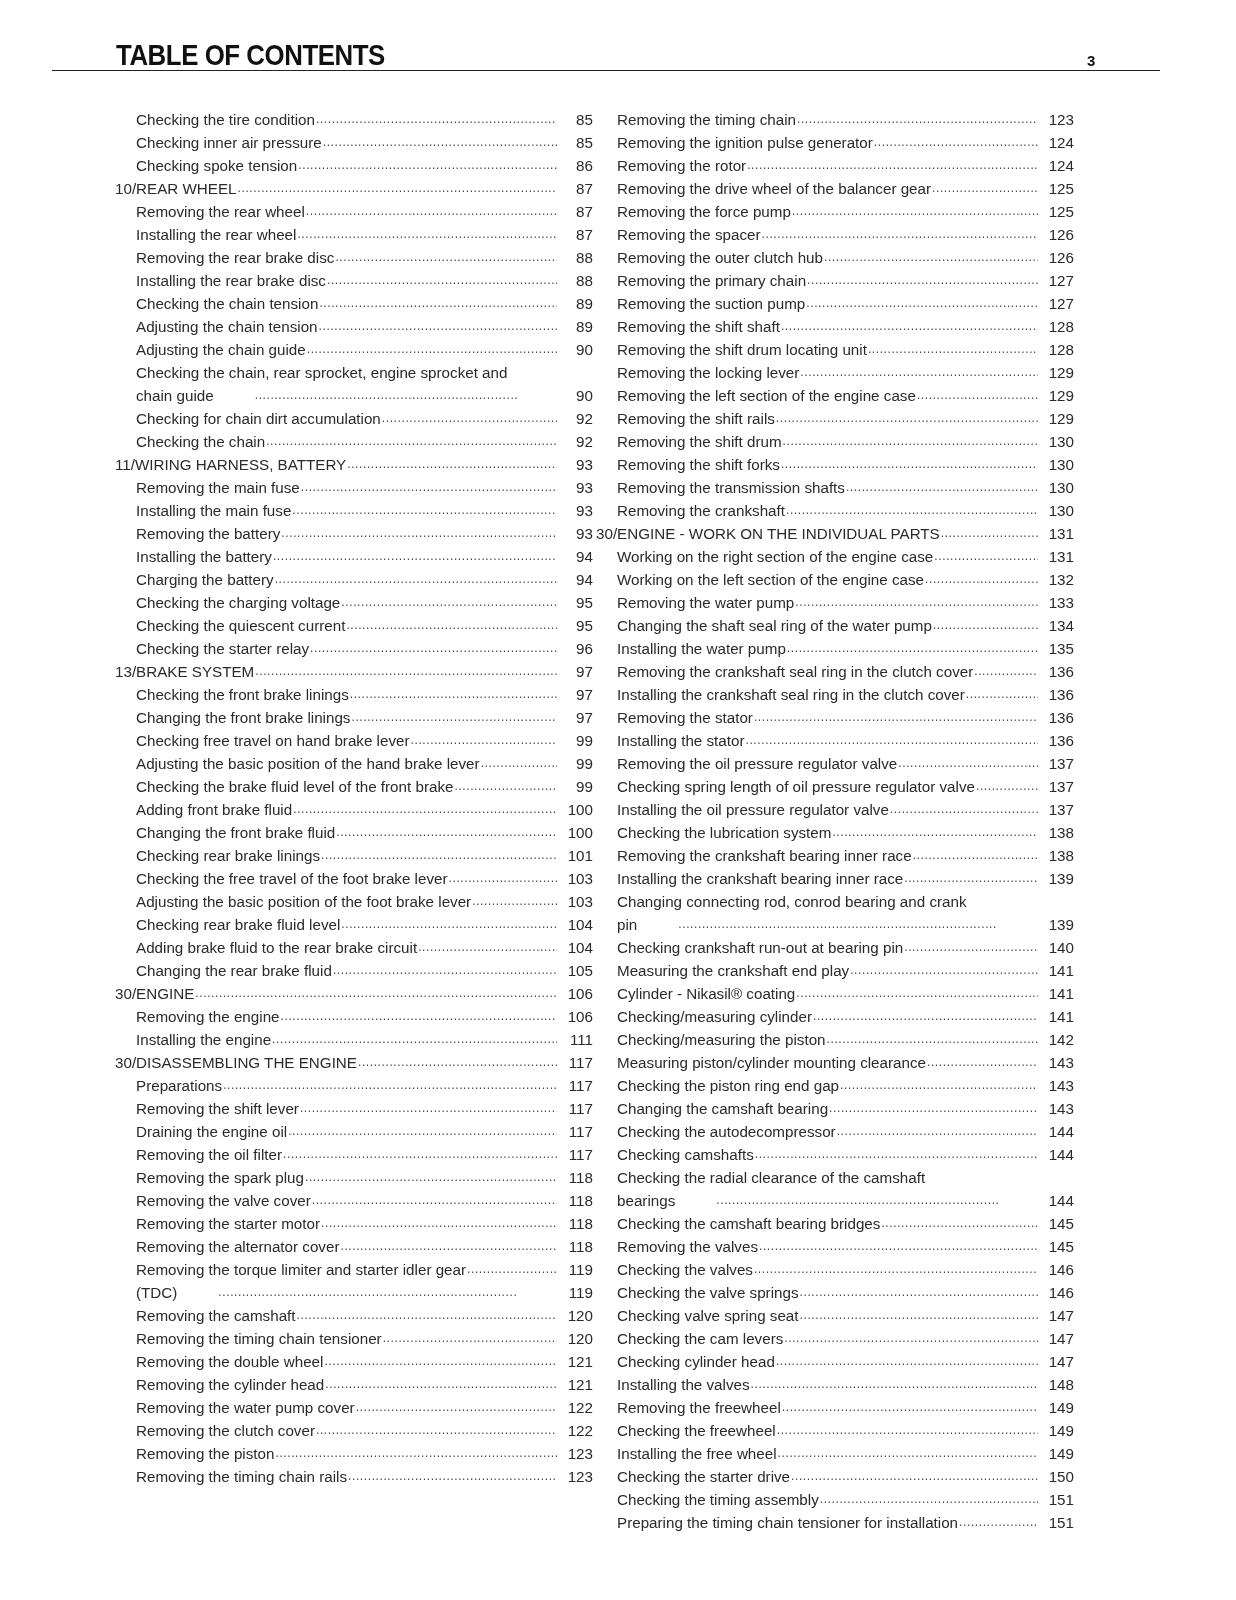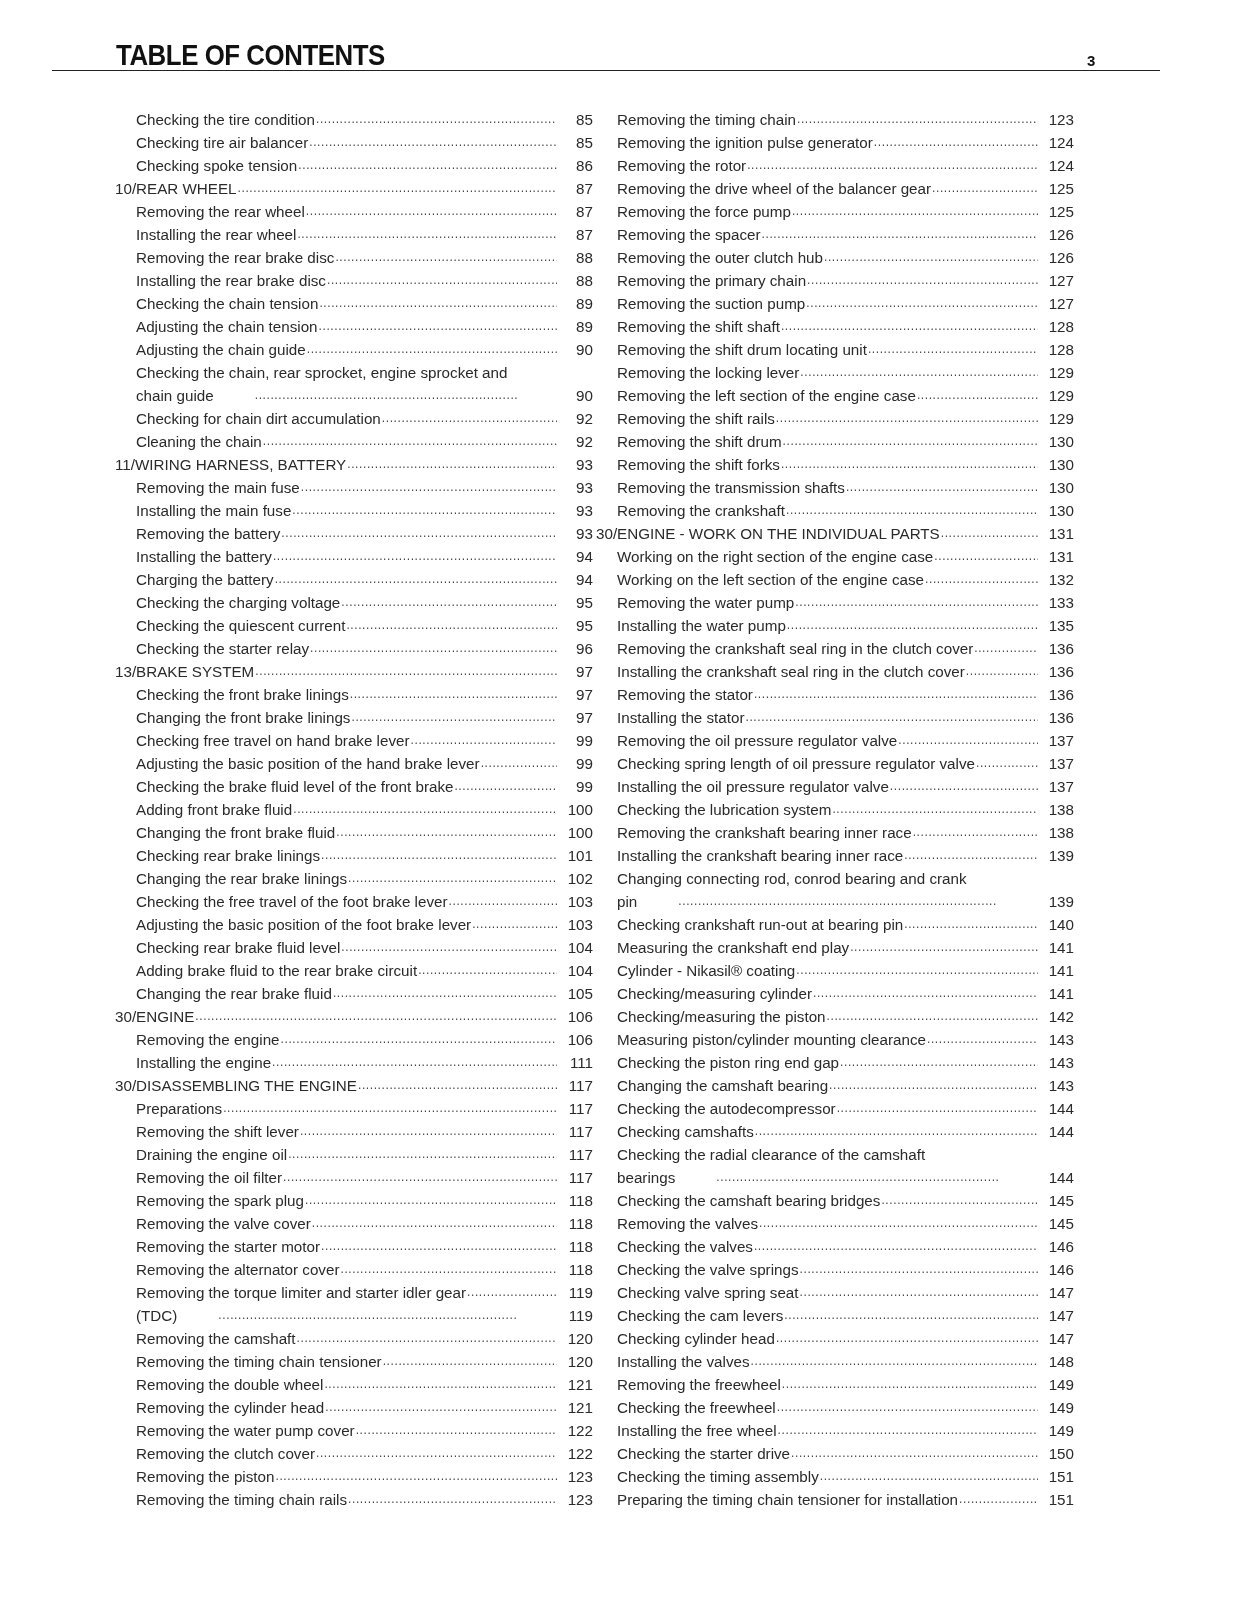--- a/index.html
+++ b/index.html
@@ -29,21 +29,21 @@
   <div class="page-num">3</div>
 </div>
 
 <div class="col col-left" id="col-left">
     <div class="entry sub">
       <span class="label">Checking the tire condition</span>
       <span class="dots"></span>
       <span class="pg">85</span>
     </div>
     <div class="entry sub">
-      <span class="label">Checking tire air balancer</span>
+      <span class="label">Checking inner air pressure</span>
       <span class="dots"></span>
       <span class="pg">85</span>
     </div>
     <div class="entry sub">
       <span class="label">Checking spoke tension</span>
       <span class="dots"></span>
       <span class="pg">86</span>
     </div>
     <div class="entry">
       <span class="label">10/REAR WHEEL</span>
@@ -92,21 +92,21 @@
         <span class="dots"></span>
         <span class="pg">90</span>
       </div>
     </div>
     <div class="entry sub">
       <span class="label">Checking for chain dirt accumulation</span>
       <span class="dots"></span>
       <span class="pg">92</span>
     </div>
     <div class="entry sub">
-      <span class="label">Cleaning the chain</span>
+      <span class="label">Checking the chain</span>
       <span class="dots"></span>
       <span class="pg">92</span>
     </div>
     <div class="entry">
       <span class="label">11/WIRING HARNESS, BATTERY</span>
       <span class="dots"></span>
       <span class="pg">93</span>
     </div>
     <div class="entry sub">
       <span class="label">Removing the main fuse</span>
@@ -185,25 +185,20 @@
     </div>
     <div class="entry sub">
       <span class="label">Changing the front brake fluid</span>
       <span class="dots"></span>
       <span class="pg">100</span>
     </div>
     <div class="entry sub">
       <span class="label">Checking rear brake linings</span>
       <span class="dots"></span>
       <span class="pg">101</span>
-    </div>
-    <div class="entry sub">
-      <span class="label">Changing the rear brake linings</span>
-      <span class="dots"></span>
-      <span class="pg">102</span>
     </div>
     <div class="entry sub">
       <span class="label">Checking the free travel of the foot brake lever</span>
       <span class="dots"></span>
       <span class="pg">103</span>
     </div>
     <div class="entry sub">
       <span class="label">Adjusting the basic position of the foot brake lever</span>
       <span class="dots"></span>
       <span class="pg">103</span>
@@ -439,20 +434,25 @@
     </div>
     <div class="entry sub">
       <span class="label">Working on the left section of the engine case</span>
       <span class="dots"></span>
       <span class="pg">132</span>
     </div>
     <div class="entry sub">
       <span class="label">Removing the water pump</span>
       <span class="dots"></span>
       <span class="pg">133</span>
+    </div>
+    <div class="entry sub">
+      <span class="label">Changing the shaft seal ring of the water pump</span>
+      <span class="dots"></span>
+      <span class="pg">134</span>
     </div>
     <div class="entry sub">
       <span class="label">Installing the water pump</span>
       <span class="dots"></span>
       <span class="pg">135</span>
     </div>
     <div class="entry sub">
       <span class="label">Removing the crankshaft seal ring in the clutch cover</span>
       <span class="dots"></span>
       <span class="pg">136</span>

